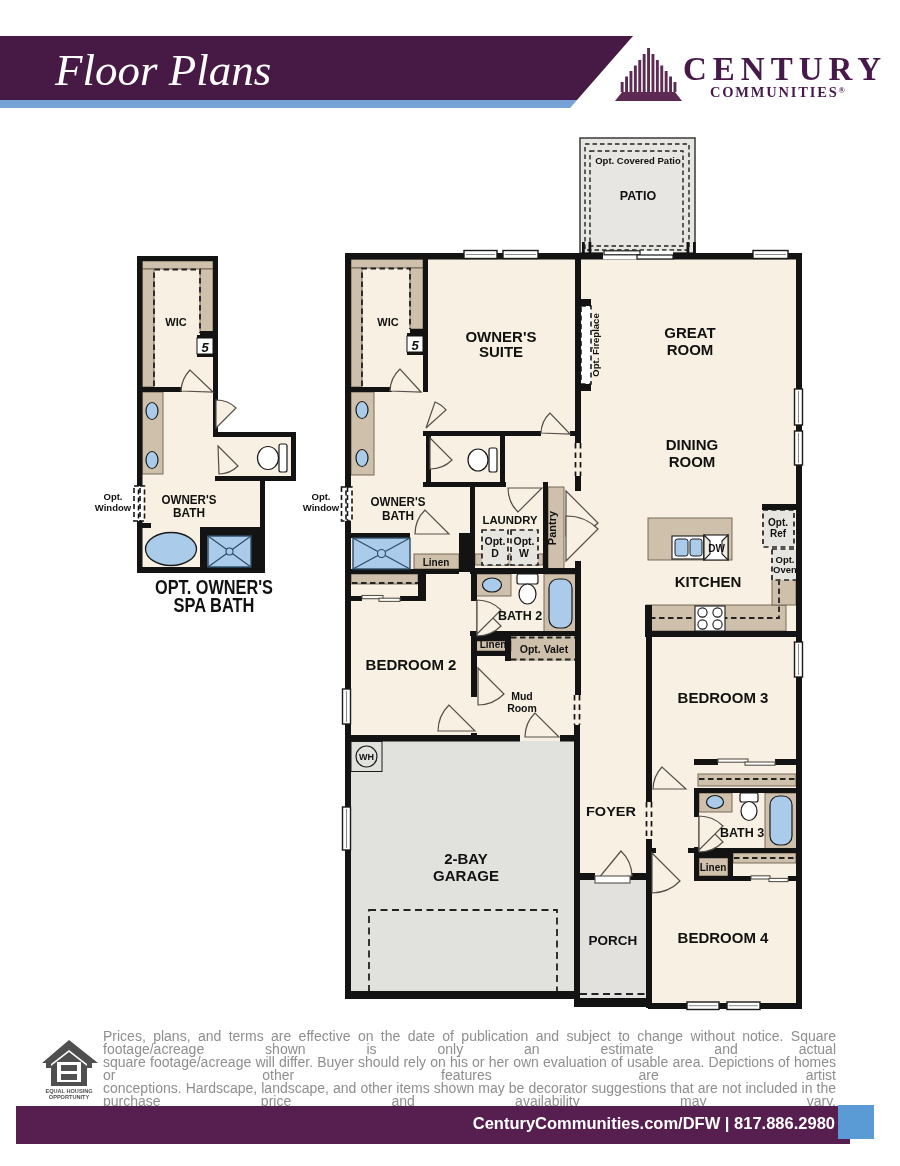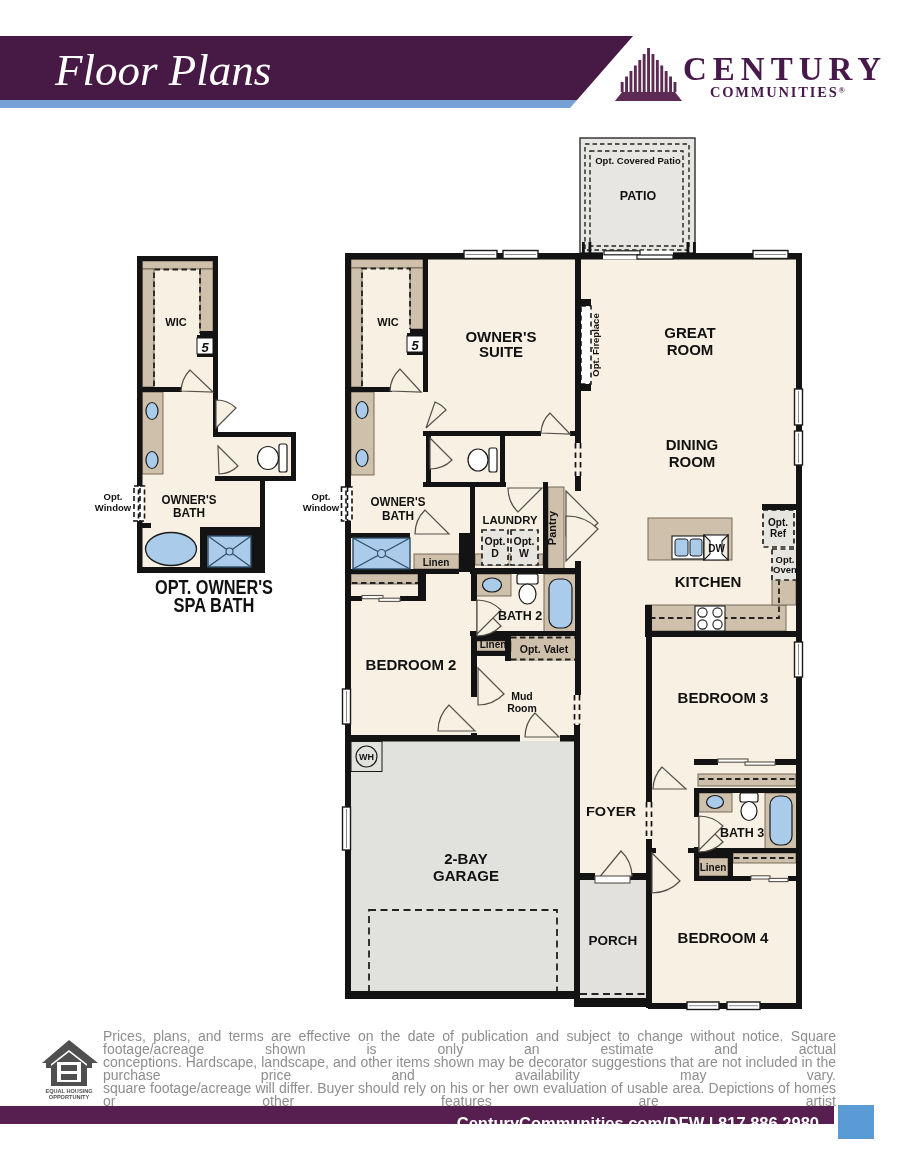--- a/index.html
+++ b/index.html
@@ -1,20 +1,20 @@
 <!DOCTYPE html>
 <html><head>
 <meta charset="utf-8">
 <style>
   html,body{margin:0;padding:0;background:#fff;}
   .page{position:relative;width:900px;height:1166px;background:#ffffff;overflow:hidden;font-family:"Liberation Sans", sans-serif;padding-left:16px;}
   .abs{position:absolute;}
   .disc{position:absolute;left:103px;top:1030px;width:733px;font-family:Liberation Sans, sans-serif;font-size:14px;line-height:13px;color:#8e8e8e;}
   .disc .jl{text-align:justify;text-align-last:justify;white-space:normal;}
-  .bar{position:absolute;left:0;top:1106px;width:834px;height:18px;background:#561f50;}
+  .bar{position:absolute;left:16px;top:1106px;width:834px;height:38px;background:#561f50;}
   .bar span{position:absolute;right:15px;top:8px;color:#fff;font-weight:bold;font-size:16.5px;font-family:"Liberation Sans",sans-serif;}
   .bluesq{position:absolute;left:838px;top:1105px;width:36px;height:34px;background:#5b9bd5;}
 </style>
 </head>
 <body>
 <div class="page">
 
 <svg class="abs" style="left:0;top:0" width="900" height="120" viewBox="0 0 900 120">
 
   <polygon points="0,36 633,36 577,100 0,100" fill="#471a46"></polygon>
@@ -623,22 +623,22 @@
     <path d="M11,28 L29,14 L47,28 L47,48 L11,48 Z M17,24 L41,24 L41,44 L17,44 Z" fill-rule="evenodd"></path>
     <rect x="21" y="27" width="16" height="6"></rect>
     <rect x="21" y="36" width="16" height="6"></rect>
   </g>
   <text x="29" y="55" font-size="5.6" font-weight="bold" fill="#4f4f4f" text-anchor="middle" font-family="Liberation Sans,sans-serif">EQUAL HOUSING</text>
   <text x="29" y="61" font-size="5.6" font-weight="bold" fill="#4f4f4f" text-anchor="middle" font-family="Liberation Sans,sans-serif">OPPORTUNITY</text>
 </svg>
 
 <div class="disc">
 <div class="jl">Prices, plans, and terms are effective on the date of publication and subject to change without notice. Square footage/acreage shown is only an estimate and actual</div>
+<div class="jl">square footage/acreage will differ. Buyer should rely on his or her own evaluation of usable area. Depictions of homes or other features are artist</div>
 <div class="jl">conceptions. Hardscape, landscape, and other items shown may be decorator suggestions that are not included in the purchase price and availability may vary.</div>
-<div class="jl">square footage/acreage will differ. Buyer should rely on his or her own evaluation of usable area. Depictions of homes or other features are artist</div>
 </div>
 
 <div class="bar">
       <span>CenturyCommunities.com/DFW | 817.886.2980</span>
     </div>
 
 <div class="bluesq"></div>
 </div>
 
 </body></html>

